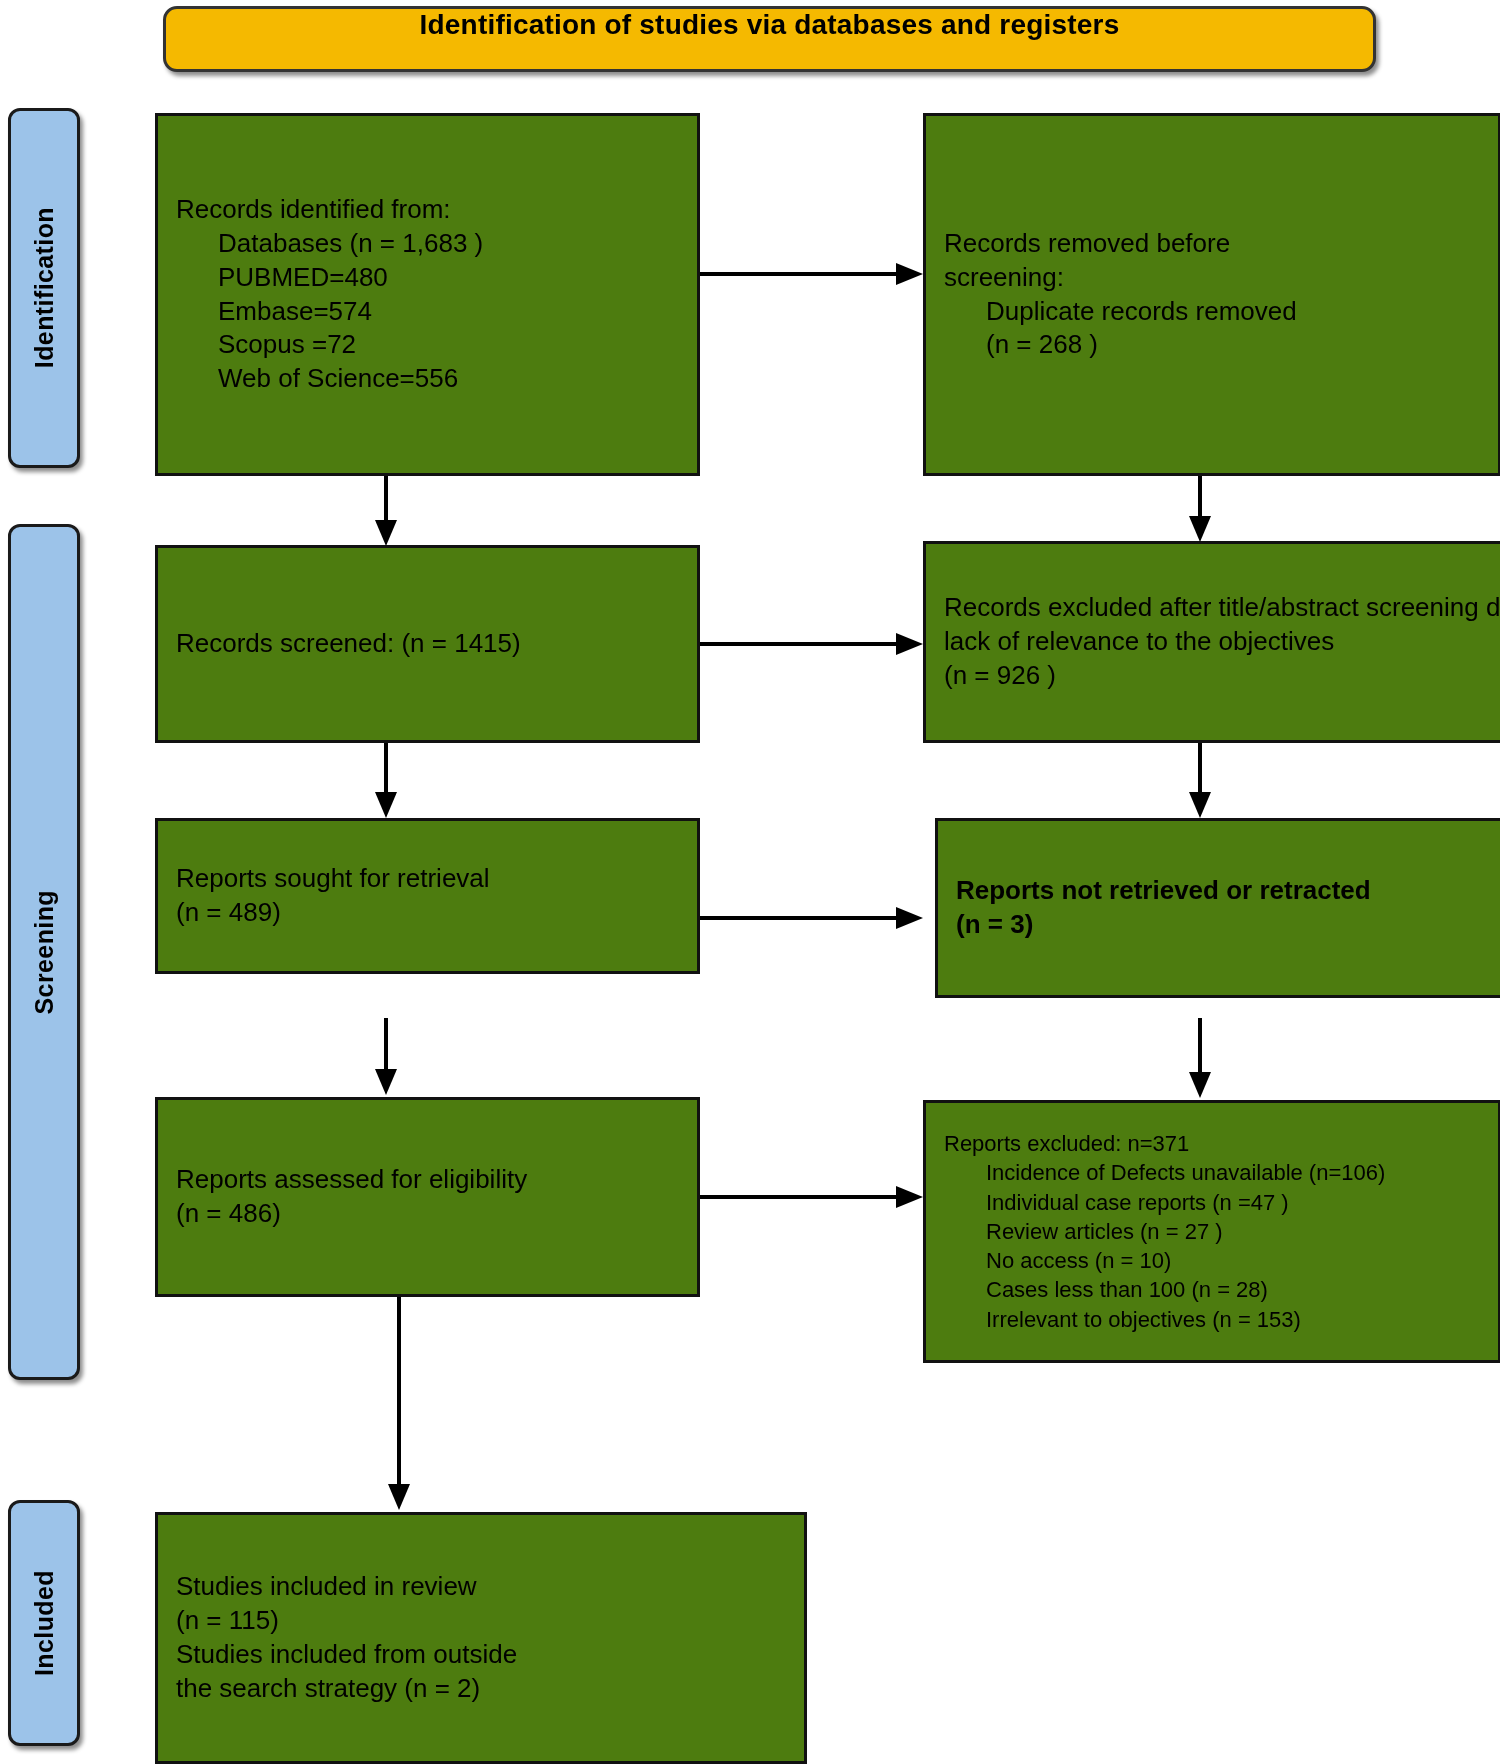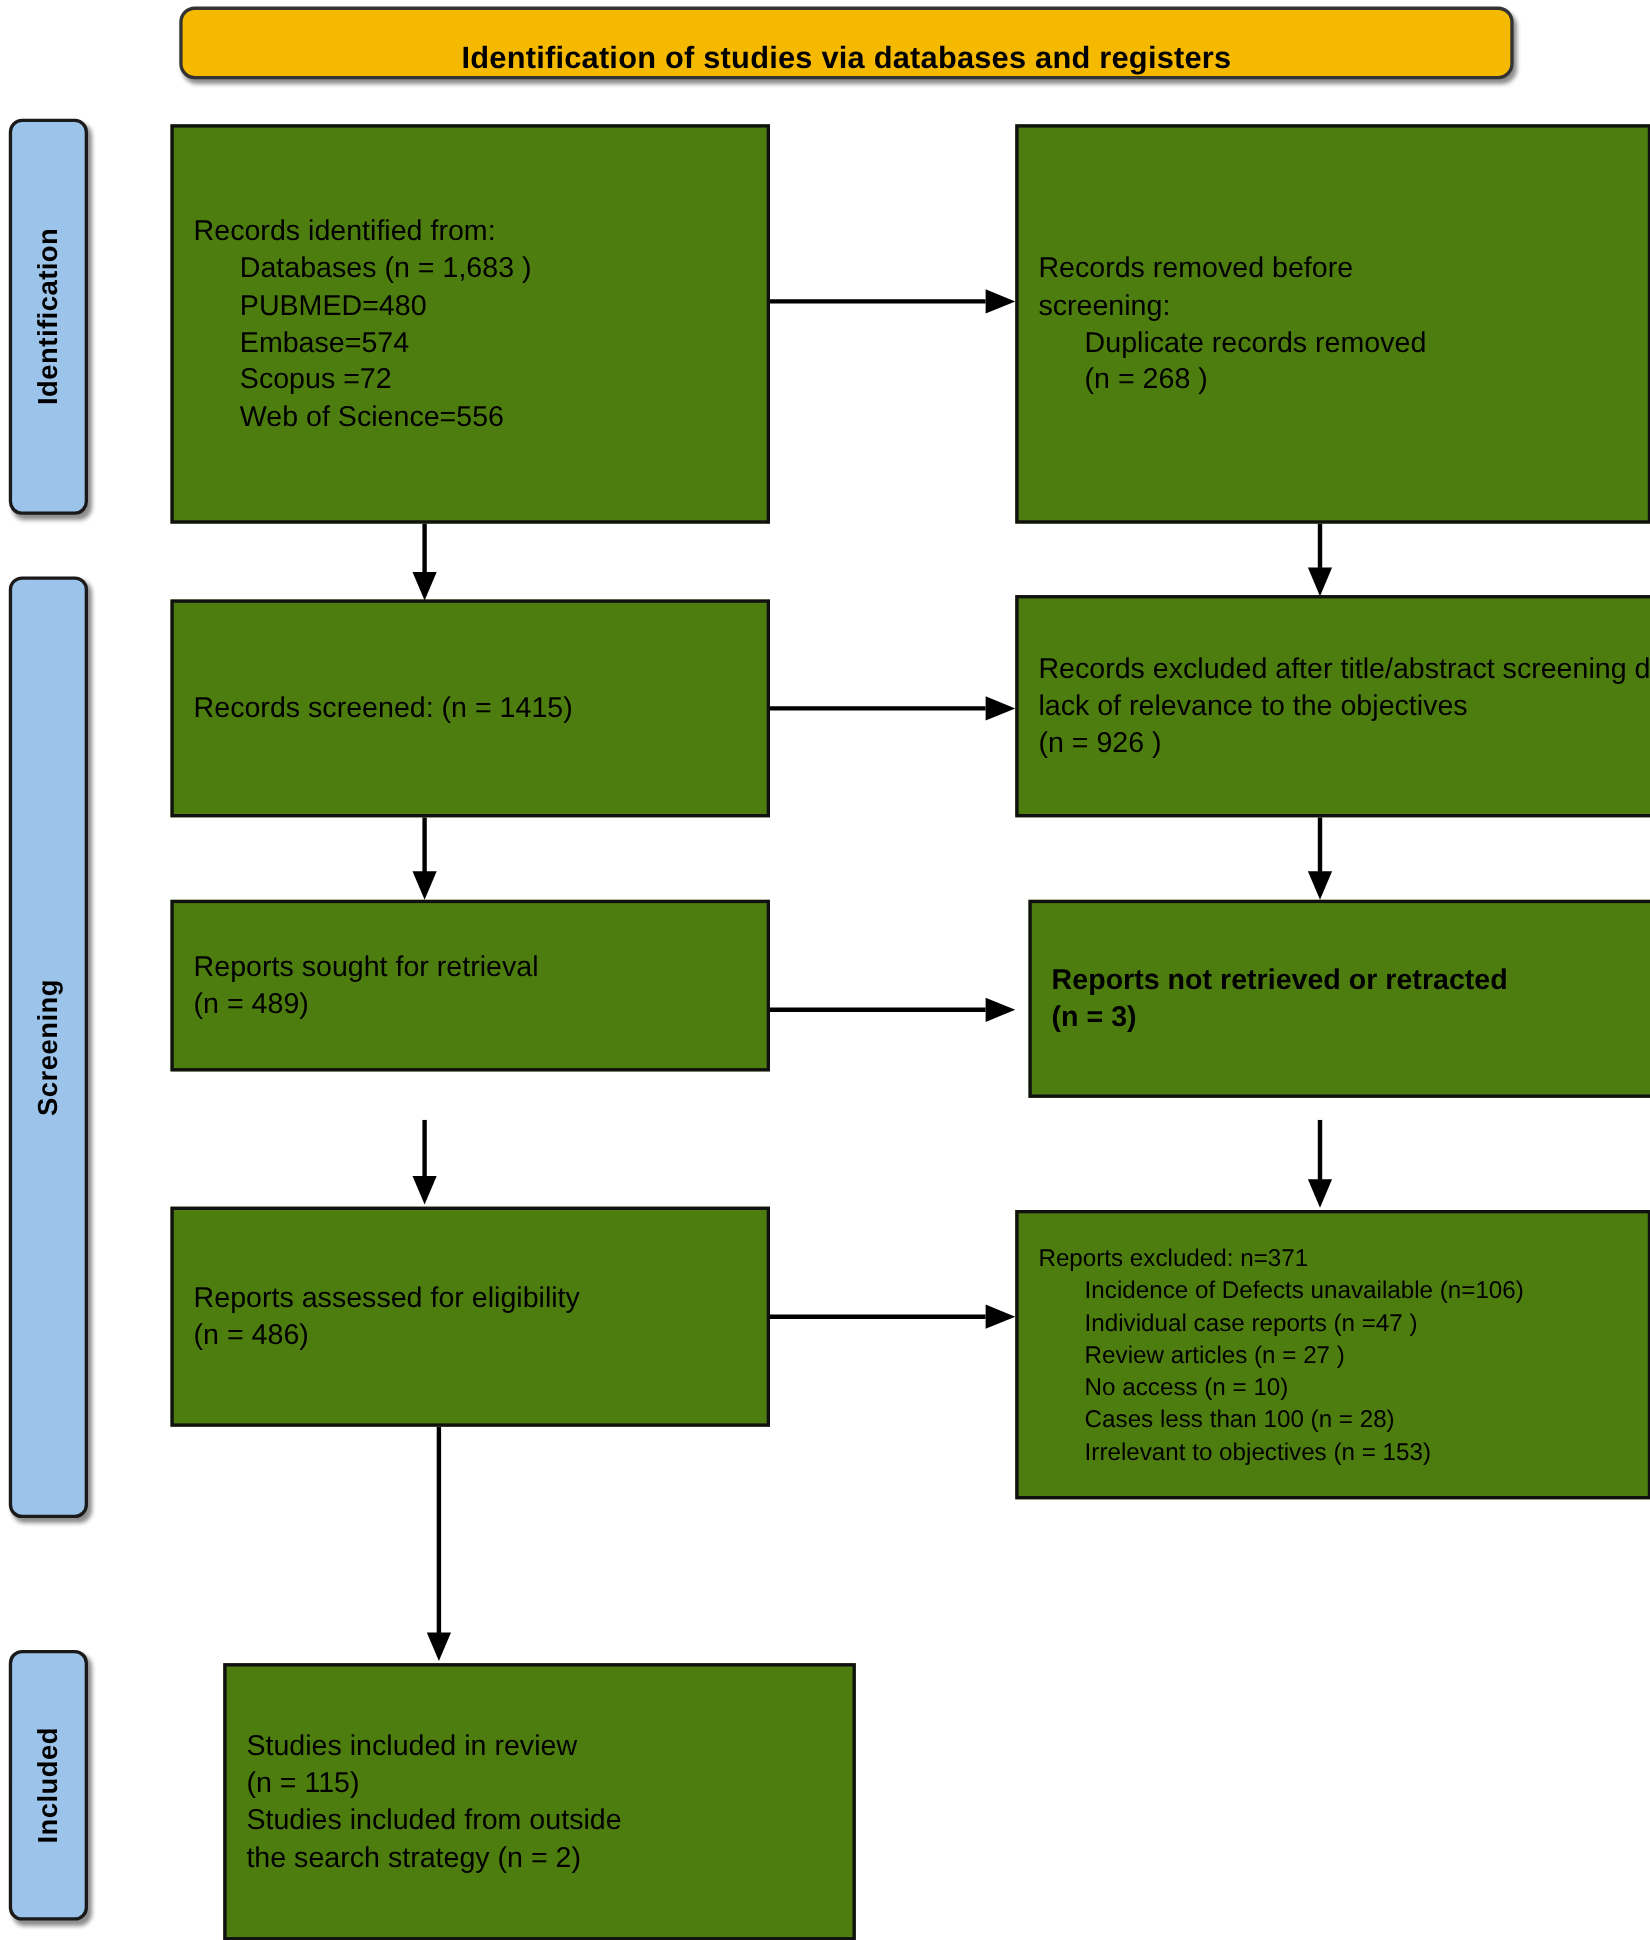--- a/index.html
+++ b/index.html
@@ -25,21 +25,21 @@
     position: absolute;
     left: 163px;
     top: 6px;
     width: 1213px;
     height: 66px;
     background: #F5B900;
     border: 3px solid #333333;
     border-radius: 14px;
     box-shadow: 3px 4px 4px rgba(0,0,0,0.45);
     display: flex;
-    align-items: flex-end;
+    align-items: flex-start;
     justify-content: center;
     box-sizing: border-box;
   }
   .banner-text {
     font-size: 28px;
     font-weight: bold;
     letter-spacing: 0.2px;
     color: #000000;
     text-align: center;
     white-space: nowrap;
@@ -94,21 +94,21 @@
   .indent1 { padding-left: 42px; }
 
   #box-identified      { left: 155px;  top: 113px;  width: 545px;  height: 363px; }
   #box-removed         { left: 923px;  top: 113px;  width: 578px;  height: 363px; }
   #box-screened        { left: 155px;  top: 545px;  width: 545px;  height: 198px; }
   #box-excluded-title  { left: 923px;  top: 541px;  width: 676px;  height: 202px; }
   #box-sought          { left: 155px;  top: 818px;  width: 545px;  height: 156px; }
   #box-notretrieved    { left: 935px;  top: 818px;  width: 578px;  height: 180px; font-weight: bold; }
   #box-assessed        { left: 155px;  top: 1097px; width: 545px;  height: 200px; }
   #box-reports-excl    { left: 923px;  top: 1100px; width: 578px;  height: 263px; }
-  #box-included        { left: 155px;  top: 1512px; width: 575px;  height: 252px; margin-left: 48px; }
+  #box-included        { left: 155px;  top: 1512px; width: 652px;  height: 252px; }
 
   
   #box-excluded-title .line { white-space: normal; }
 
   
   .arrow {
     position: absolute;
   }
   .arrow svg { display: block; }
 </style>

